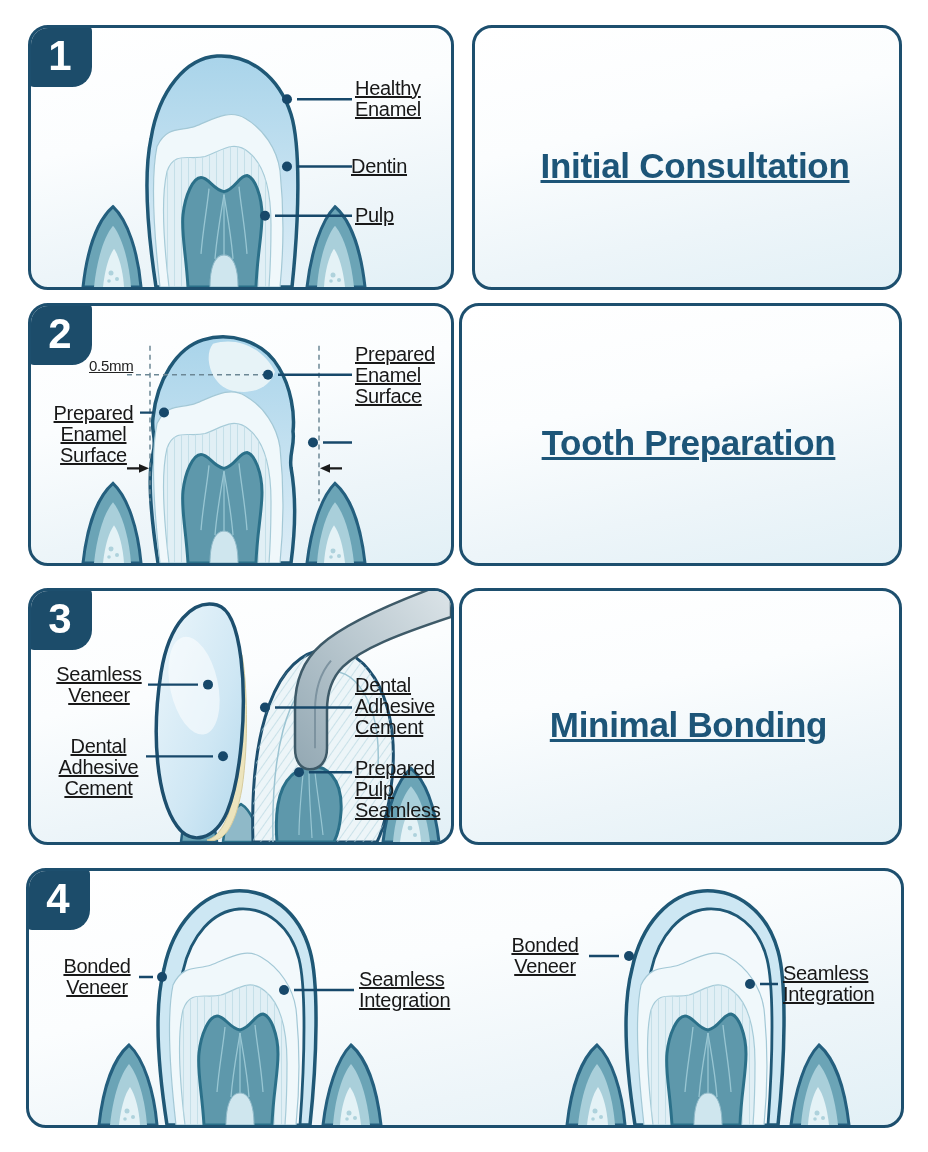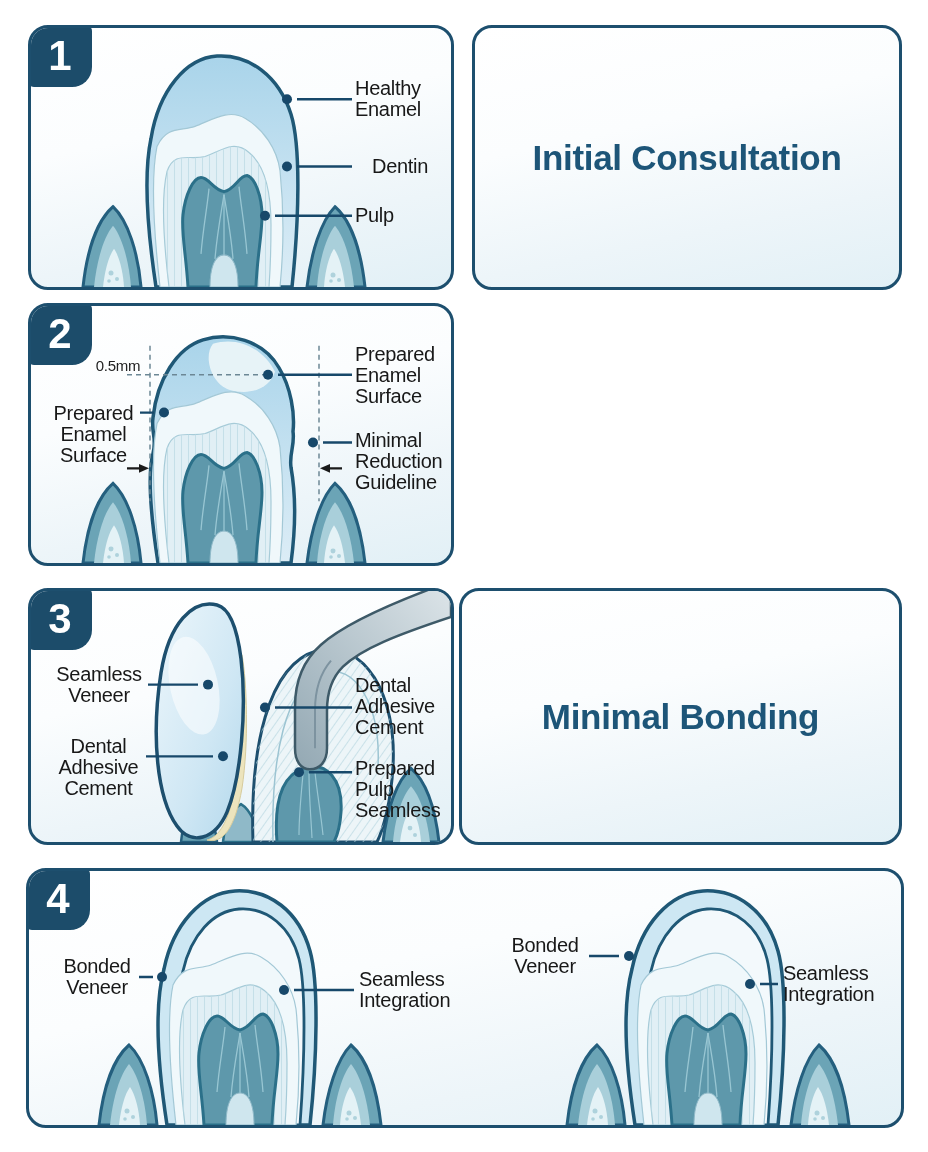--- a/index.html
+++ b/index.html
@@ -6,29 +6,29 @@
   .canvas{position:relative;width:928px;height:1152px;background:#ffffff;
           font-family:"Liberation Sans",sans-serif;overflow:hidden;}
   .panel{position:absolute;box-sizing:border-box;border:3px solid #1d4f6e;border-radius:20px;
          background:linear-gradient(168deg,#ffffff 0%,#fbfdfe 38%,#edf5f9 72%,#e2f0f6 100%);
          overflow:hidden;}
   .illu{position:absolute;inset:0;width:100%;height:100%;z-index:1;}
   .badge{position:absolute;left:-3px;top:-3px;width:64px;height:62px;background:#1c4c6a;
          border-radius:16px 6px 20px 6px;display:flex;align-items:center;justify-content:center;
          z-index:5;}
   .badge span{color:#ffffff;font-size:42px;font-weight:bold;line-height:1;}
-  .title{margin:0;width:100%;height:100%;display:flex;flex-direction:column;justify-content:center;
+  .title{margin:8px;width:100%;height:100%;display:flex;flex-direction:column;justify-content:center;
          align-items:center;font-weight:bold;font-size:35px;color:#1d5578;line-height:1.18;
          letter-spacing:-0.3px;text-align:center;}
   .lab{position:absolute;z-index:4;color:#181818;font-size:20px;line-height:21px;
        letter-spacing:-0.3px;}
   .lab.c{text-align:center;}
-  .lab.r{text-align:center;}
+  .lab.r{text-align:left;}
   .lab.small{font-size:15px;line-height:16px;color:#222222;}
-  .ln{display:block;}
+  .ln{display:block;text-decoration:underline;}
   .ann line,.ann path{stroke:#17486a;stroke-width:2.4;fill:none;}
   .ann circle{fill:#17486a;stroke:none;}
   .guides line{stroke:#6c8795;stroke-width:1.5;stroke-dasharray:5 4;fill:none;}
   .arrow line{stroke:#1a1a1a;stroke-width:2.2;stroke-dasharray:none;}
   .arrow polygon{fill:#1a1a1a;stroke:none;}
 </style>
 </head>
 <body>
 
 <div class="canvas">
@@ -144,21 +144,21 @@
           <line x1="244" y1="187" x2="321" y2="187"></line>
       </g>
     </svg>
     <div class="badge">
       <span>1</span>
     </div>
     <div class="lab" style="left:324px;top:50px">
       <span class="ln">Healthy</span>
       <span class="ln">Enamel</span>
     </div>
-    <div class="lab" style="left:341px;top:128px">
+    <div class="lab" style="left:320px;top:128px">
       <span class="ln">Dentin</span>
     </div>
     <div class="lab" style="left:324px;top:177px">
       <span class="ln">Pulp</span>
     </div>
   </section>
 
   <section class="panel" style="left:472px;top:25px;width:430px;height:265px">
     <h2 class="title">
       <span class="ln">Initial Consultation</span>
@@ -199,27 +199,27 @@
     <div class="lab c" style="left:15px;top:97px;width:95px">
       <span class="ln">Prepared</span>
       <span class="ln">Enamel</span>
       <span class="ln">Surface</span>
     </div>
     <div class="lab" style="left:324px;top:38px">
       <span class="ln">Prepared</span>
       <span class="ln">Enamel</span>
       <span class="ln">Surface</span>
     </div>
-    <div class="lab" style="left:324px;top:124px">
-      <span class="ln">Minimal</span>
-      <span class="ln">Reduction</span>
-      <span class="ln">Guideline</span>
-    </div>
-  </section>
-
+  </section>
+
+  <section class="panel" style="left:459px;top:303px;width:443px;height:263px">
+    <h2 class="title">
+      <span class="ln">Tooth Preparation</span>
+    </h2>
+  </section>
 
   <section class="panel" style="left:28px;top:588px;width:426px;height:257px">
     <svg class="illu" viewBox="0 0 420 252" preserveAspectRatio="none">
       <use href="#veneerScene" xlink:href="#veneerScene"></use>
       <g class="ann">
         <circle cx="177" cy="94" r="5"></circle>
           <line x1="117" y1="94" x2="167" y2="94"></line>
         <circle cx="192" cy="166" r="5"></circle>
           <line x1="115" y1="166" x2="182" y2="166"></line>
         <circle cx="234" cy="117" r="5"></circle>

